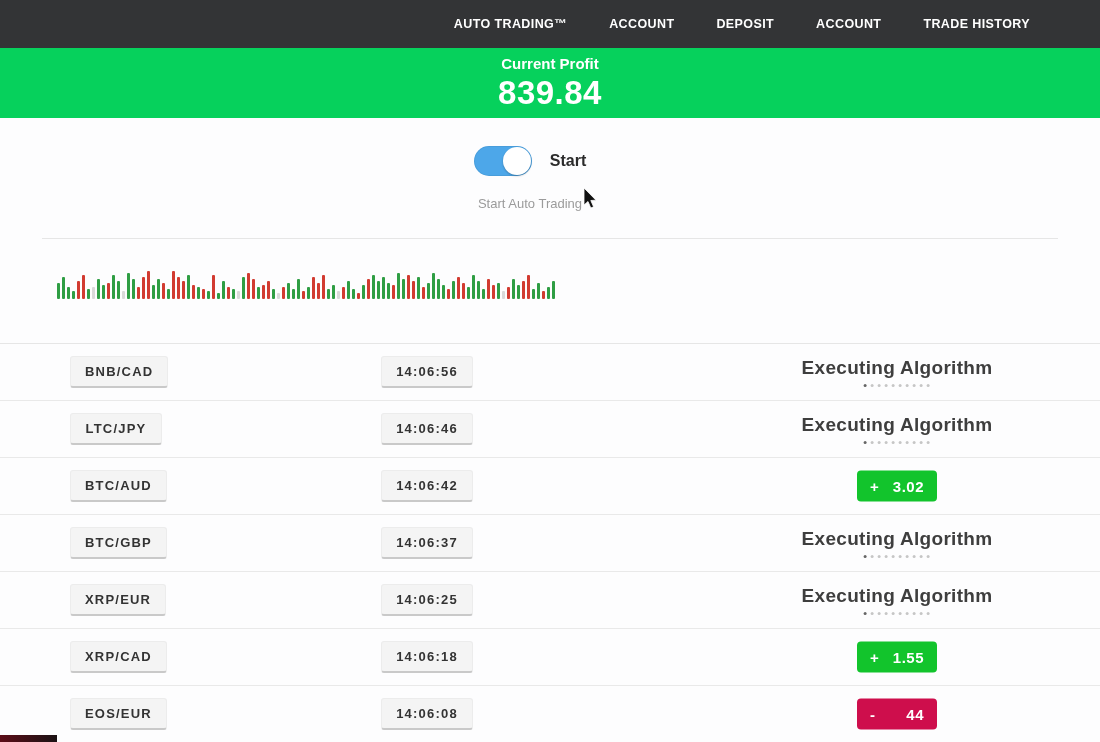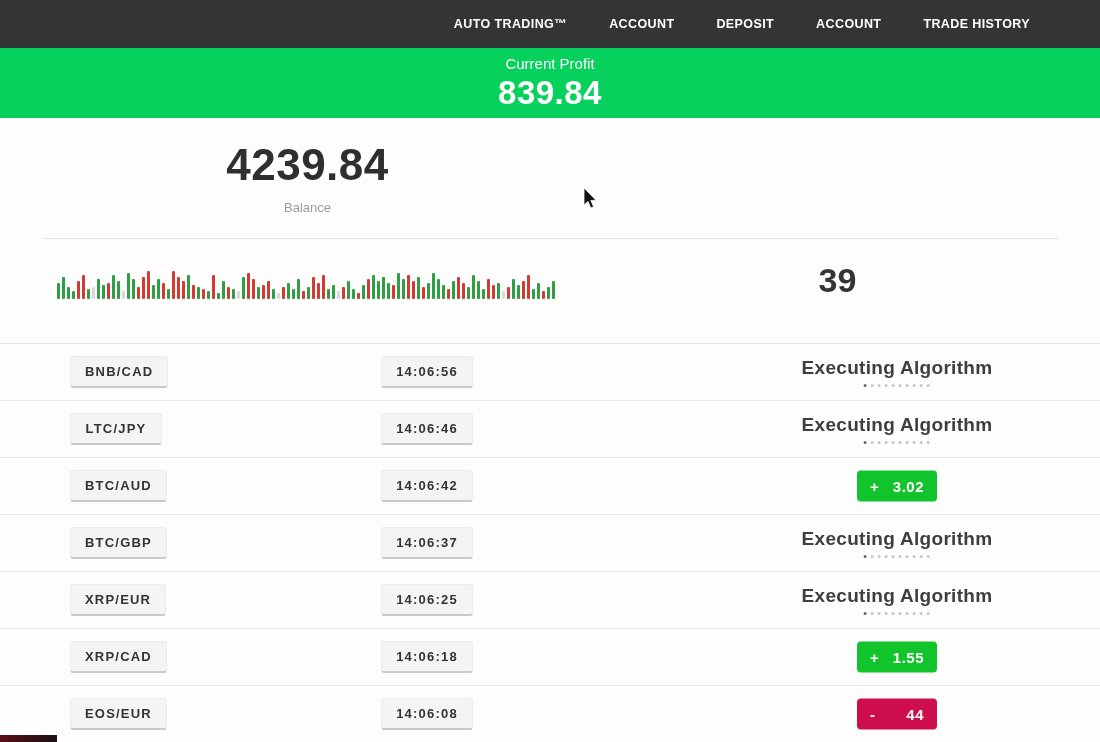--- a/index.html
+++ b/index.html
@@ -9,21 +9,21 @@
 
   
   .topnav { height:48px; background:#333436; display:flex; align-items:center;
             justify-content:flex-end; padding-right:70px; gap:42px; }
   .topnav .nav-item { color:#fff; font-size:12.5px; font-weight:bold;
             letter-spacing:.4px; cursor:pointer; white-space:nowrap; }
 
   
   .banner { height:70px; background:#06d15c; color:#fff; text-align:center;
             display:flex; flex-direction:column; justify-content:center; gap:2px; }
-  .banner .banner-label { font-size:15px; font-weight:normal; }
+  .banner .banner-label { font-size:15px; font-weight:bold; }
   .banner .banner-value { font-size:33px; font-weight:bold; letter-spacing:.5px; }
 
   
   .stats-row { display:flex; position:relative; }
   .stats-row .col-left  { width:615px; text-align:center; position:relative; }
   .stats-row .col-right { flex:1; text-align:center; position:relative; padding-right:40px; }
   .sec1 { height:120px; padding-top:22px; }
   .sec2 { height:104px; padding-top:14px; }
 
   .big-number { font-size:44px; font-weight:bold; color:#2e2f31; letter-spacing:.5px; }
@@ -86,23 +86,28 @@
     <div class="nav-item">ACCOUNT</div>
     <div class="nav-item">TRADE HISTORY</div>
   </nav>
 
   <div class="banner">
     <div class="banner-label">Current Profit</div>
     <div class="banner-value">839.84</div>
   </div>
 
   <section class="stats-row sec1">
-    <div class="col-left">
-      <div class="big-number">4239.84</div>
-      <div class="sub-label">Balance</div>
+    <div class="col-right">
+      <div class="toggle-wrap">
+        <div class="toggle" role="switch" aria-checked="true">
+          <div class="knob"></div>
+        </div>
+        <div class="toggle-label">Start</div>
+      </div>
+      <div class="sub-label" style="margin-top:16px;">Start Auto Trading</div>
     </div>
   </section>
 
   <div class="divider"></div>
 
   <section class="stats-row sec2">
     <div class="col-left">
       <div class="chart" id="market-chart">
           <div class="bar" style="height: 16px; background: rgb(47, 158, 68);"></div>
           <div class="bar" style="height: 22px; background: rgb(47, 158, 68);"></div>
@@ -200,21 +205,20 @@
           <div class="bar" style="height: 18px; background: rgb(210, 59, 49);"></div>
           <div class="bar" style="height: 24px; background: rgb(210, 59, 49);"></div>
           <div class="bar" style="height: 10px; background: rgb(47, 158, 68);"></div>
           <div class="bar" style="height: 16px; background: rgb(47, 158, 68);"></div>
           <div class="bar" style="height: 8px; background: rgb(210, 59, 49);"></div>
           <div class="bar" style="height: 12px; background: rgb(47, 158, 68);"></div>
           <div class="bar" style="height: 18px; background: rgb(47, 158, 68);"></div>
         </div>
     </div>
     <div class="col-right" style="padding-top:8px;">
-      <div class="mid-number">39</div>
     </div>
   </section>
 
   <div class="trades" id="trades-list">
     <div class="trade-row">
       <div class="chip pair">BNB/CAD</div>
       <div class="chip time">14:06:56</div>
       <div class="status">
           <div class="exec-label">Executing Algorithm</div>
           <div class="dots">

